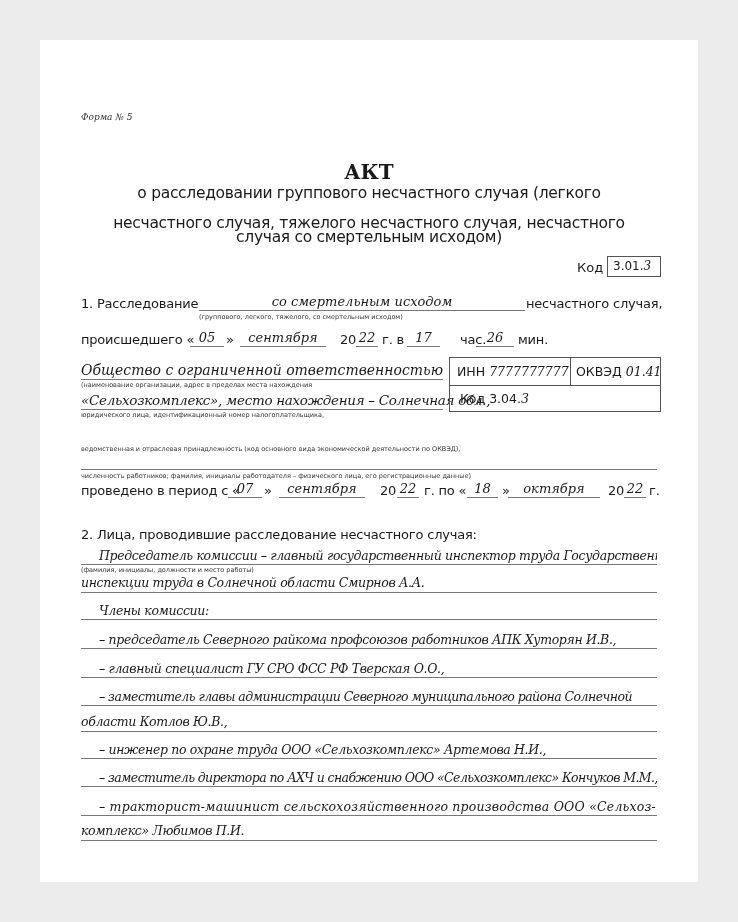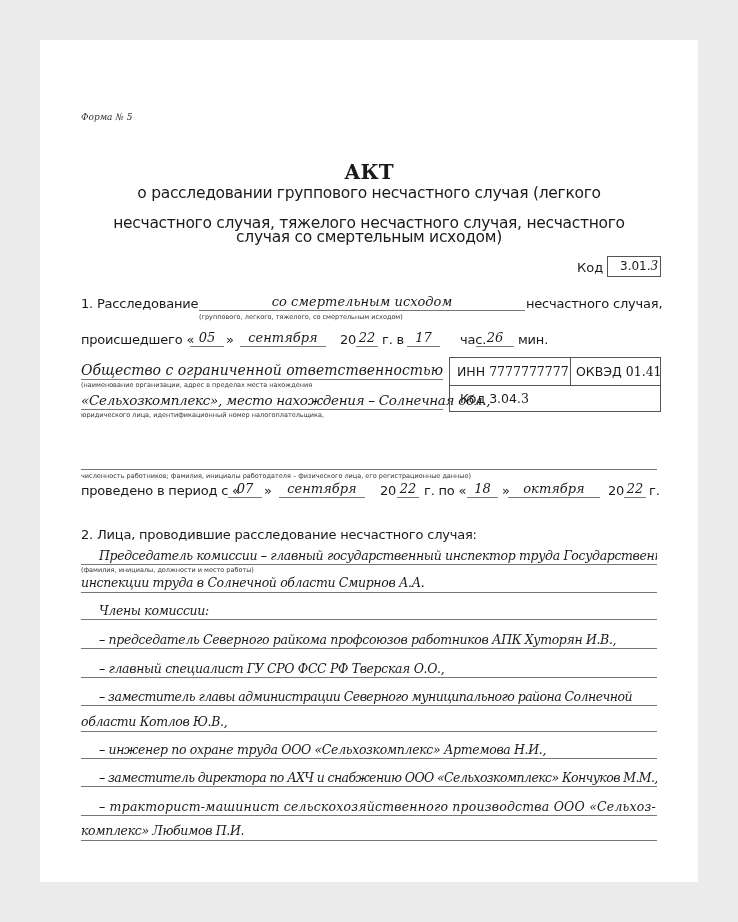--- a/index.html
+++ b/index.html
@@ -32,21 +32,21 @@
     font-size: 15.5px; letter-spacing: -0.3px;
   }
   .st1 { top: 144px; }
   .st2 { top: 174px; }
   .st3 { top: 188px; }
 
   .kod-label { left: 537px; top: 220px; font-size: 13px; }
   .kod-box {
     left: 567px; top: 216px; width: 54px; height: 21px;
     border: 1px solid #555; box-sizing: border-box;
-    font-size: 12px; line-height: 19px; padding-left: 12px;
+    font-size: 12px; line-height: 19px; padding-left: 5px;
   }
   .kod-box .it { font-family: "DejaVu Serif", serif; font-style: italic; }
 
   .txt { font-size: 13px; letter-spacing: -0.2px; }
   .fill {
     position: absolute;
     border-bottom: 1px solid #777;
     text-align: center;
     font-family: "DejaVu Serif", serif; font-style: italic;
     font-size: 13px; white-space: nowrap; overflow: visible;
@@ -68,21 +68,21 @@
   .inn-box {
     position: absolute; left: 409px; top: 317px;
     width: 212px; height: 55px;
     border: 1px solid #555; box-sizing: border-box;
   }
   .inn-cell {
     position: absolute; font-size: 12.5px; white-space: nowrap;
   }
   .inn-div-h { position: absolute; left: 0; right: 0; top: 27px; border-top: 1px solid #555; }
   .inn-div-v { position: absolute; left: 120px; top: 0; height: 27px; border-left: 1px solid #555; }
-  .it { font-family: "DejaVu Serif", serif; }
+  .it { font-family: "DejaVu Serif", serif; font-style: italic; }
 </style>
 </head>
 <body>
 
 <div class="page">
 
   <div class="abs form-no">Форма № 5</div>
 
   <div class="abs title">АКТ</div>
   <div class="abs subtitle st1">о расследовании группового несчастного случая (легкого</div>
@@ -126,20 +126,21 @@
     <div class="inn-cell" style="left:126px; top:6px;">
       <span>ОКВЭД</span>
       <span class="it">01.41</span>
     </div>
     <div class="inn-cell" style="left:10px; top:33px;">
       <span>Код</span>
       <span>3.04.</span><span class="it">3</span>
     </div>
   </div>
 
+  <div class="hint" style="left:41px; top:405px; width:576px;">ведомственная и отраслевая принадлежность (код основного вида экономической деятельности по ОКВЭД),</div>
   <div class="fill" style="left:41px; top:412px; width:576px;"></div>
   <div class="hint" style="left:41px; top:432px; width:576px;">численность работников; фамилия, инициалы работодателя – физического лица, его регистрационные данные)</div>
 
   <div class="abs txt" style="left:41px; top:443px;">проведено в период с «</div>
   <div class="fill" style="left:188px; top:440px; width:34px;">07</div>
   <div class="abs txt" style="left:224px; top:443px;">»</div>
   <div class="fill" style="left:239px; top:440px; width:86px;">сентября</div>
   <div class="abs txt" style="left:340px; top:443px;">20</div>
   <div class="fill" style="left:357px; top:440px; width:22px;">22</div>
   <div class="abs txt" style="left:384px; top:443px;">г. по «</div>

